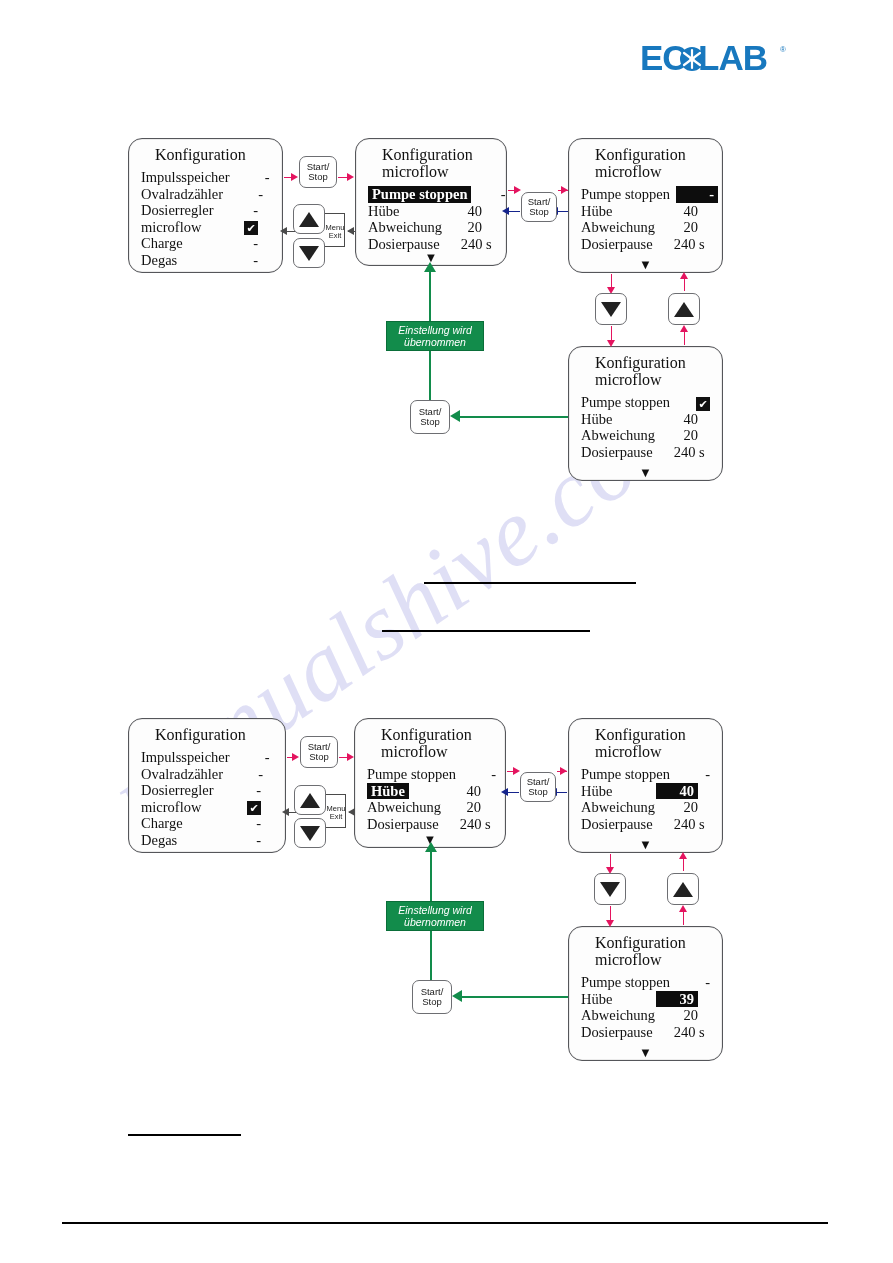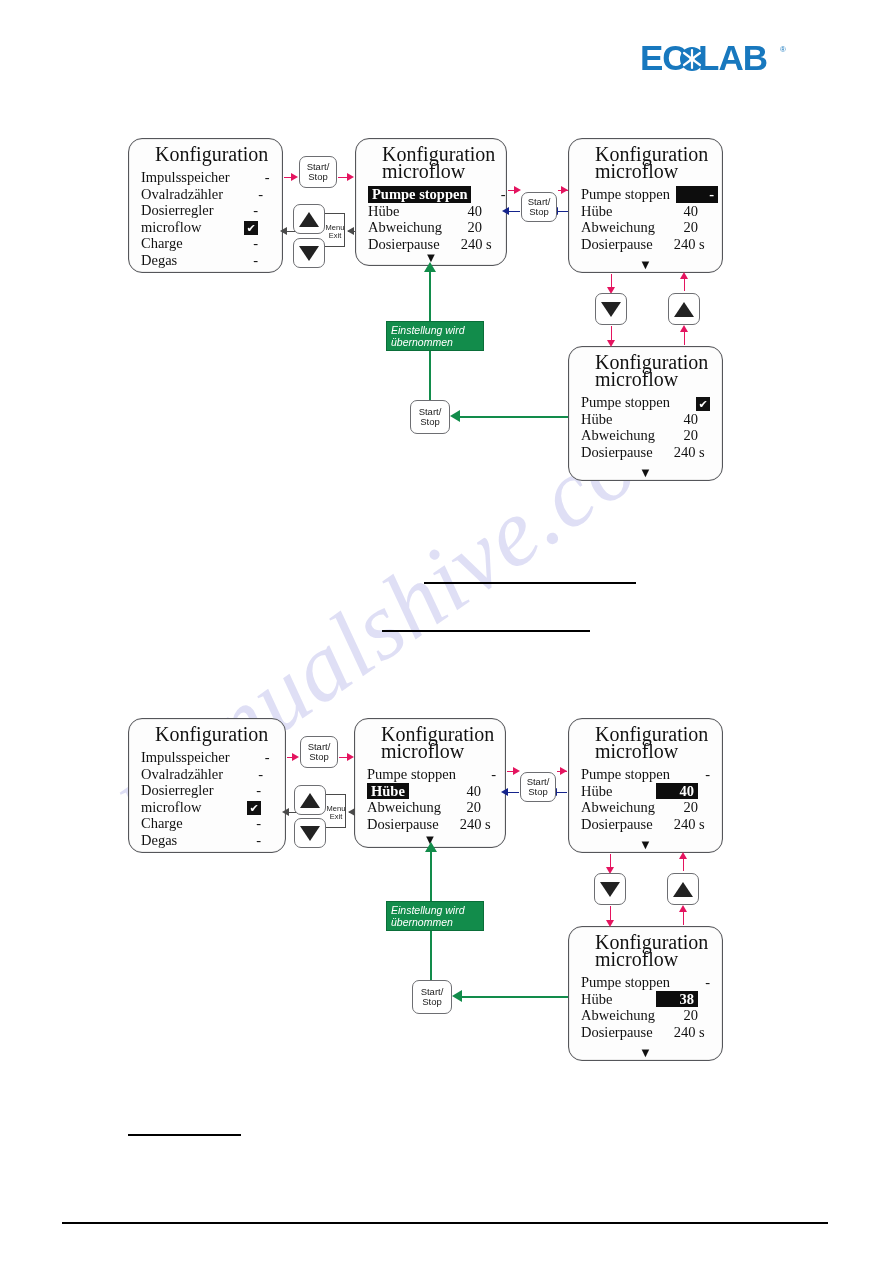--- a/index.html
+++ b/index.html
@@ -55,21 +55,21 @@
     box-sizing: border-box;
     border: 1.4px solid #55565a;
     border-radius: 14px;
     background: #fdfdfd;
     z-index: 12;
     font-family: "Liberation Serif", serif;
     color: #111;
     box-shadow: inset 0 0 0 0.5px #d9d9d9;
   }
   .lcd-title {
-    font-size: 20px;
+    font-size: 16px;
     line-height: 17px;
     padding-left: 26px;
     padding-top: 7px;
     white-space: pre-line;
   }
   .lcd-rows {
     margin-top: 6px;
     padding-left: 12px;
     padding-right: 24px;
   }
@@ -180,20 +180,21 @@
   .note {
     position: absolute;
     z-index: 16;
     background: #128c4b;
     border: 1.5px solid #0a6e39;
     color: #ffffff;
     font-family: "Liberation Sans", sans-serif;
     font-style: italic;
     font-size: 10.5px;
     line-height: 12px;
+    text-align: center;
     padding: 2px 4px;
     white-space: pre-line;
   }
 
   
   .rule { position: absolute; background: #000; z-index: 9; }
 </style>
 </head>
 <body>
 
@@ -454,21 +455,21 @@
 <div class="lcd" style="left:568px; top:926px; width:155px; height:135px;">
   <div class="lcd-title">Konfiguration
 microflow</div>
   <div class="lcd-rows">
     <div class="lcd-row">
       <span class="lbl">Pumpe stoppen</span>
       <span class="val">-</span>
     </div>
     <div class="lcd-row">
       <span class="lbl">Hübe</span>
-      <span class="val inv">38</span>
+      <span class="val inv">39</span>
     </div>
     <div class="lcd-row">
       <span class="lbl">Abweichung</span>
       <span class="val">20</span>
     </div>
     <div class="lcd-row">
       <span class="lbl">Dosierpause</span>
       <span class="val unit">240 s</span>
     </div>
   </div>

